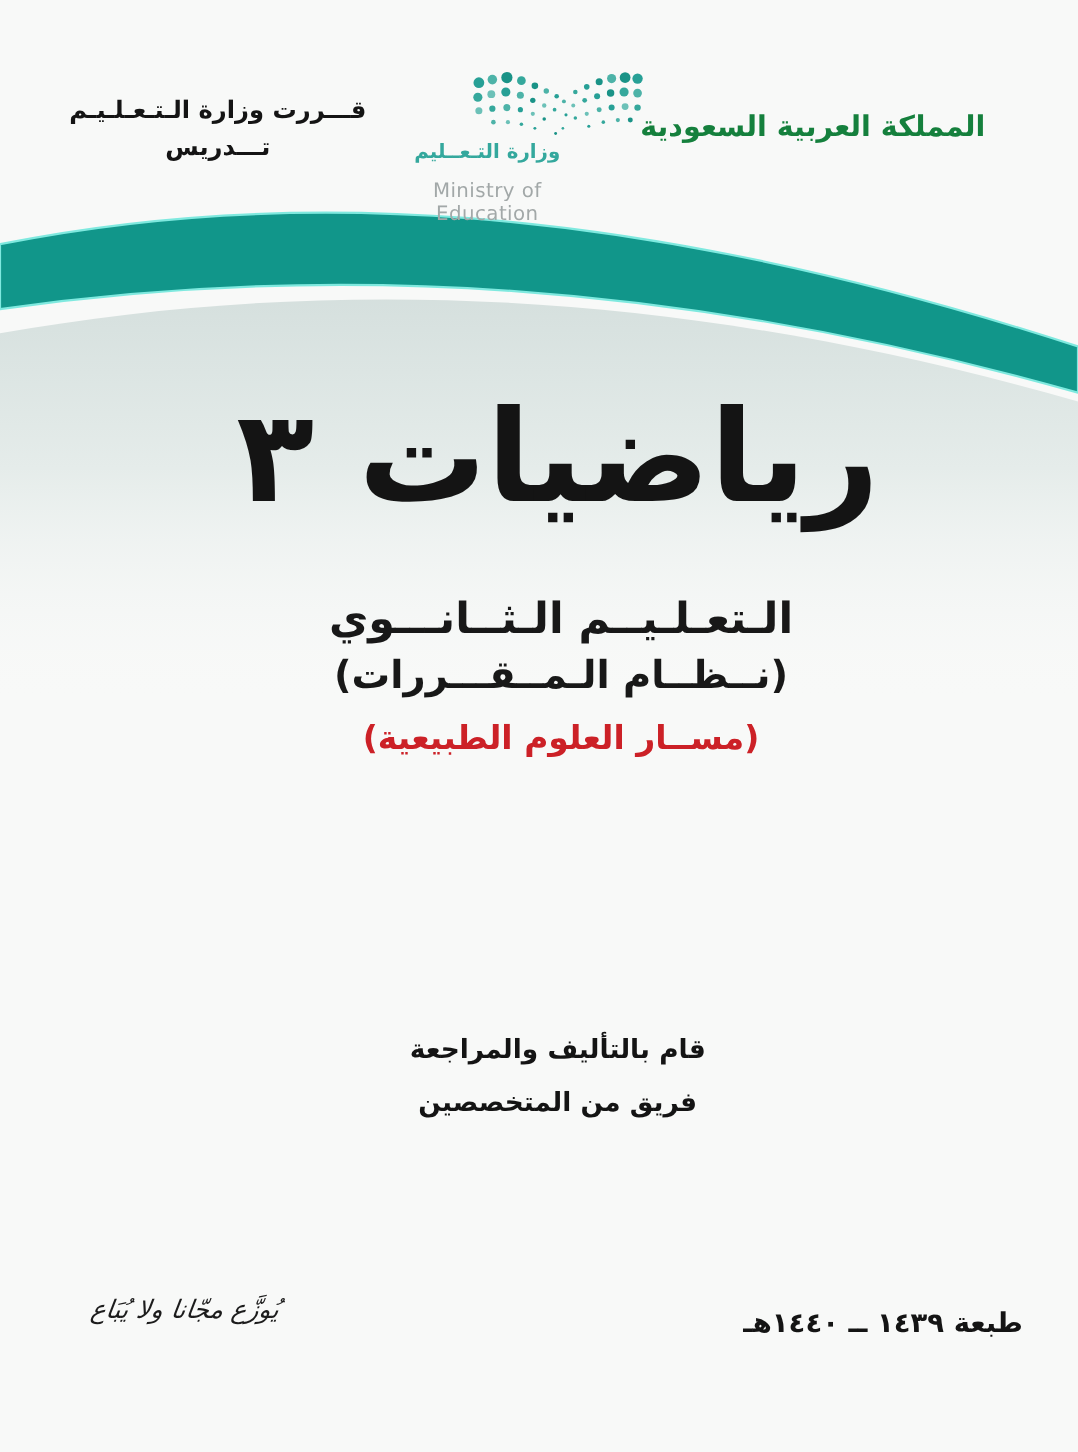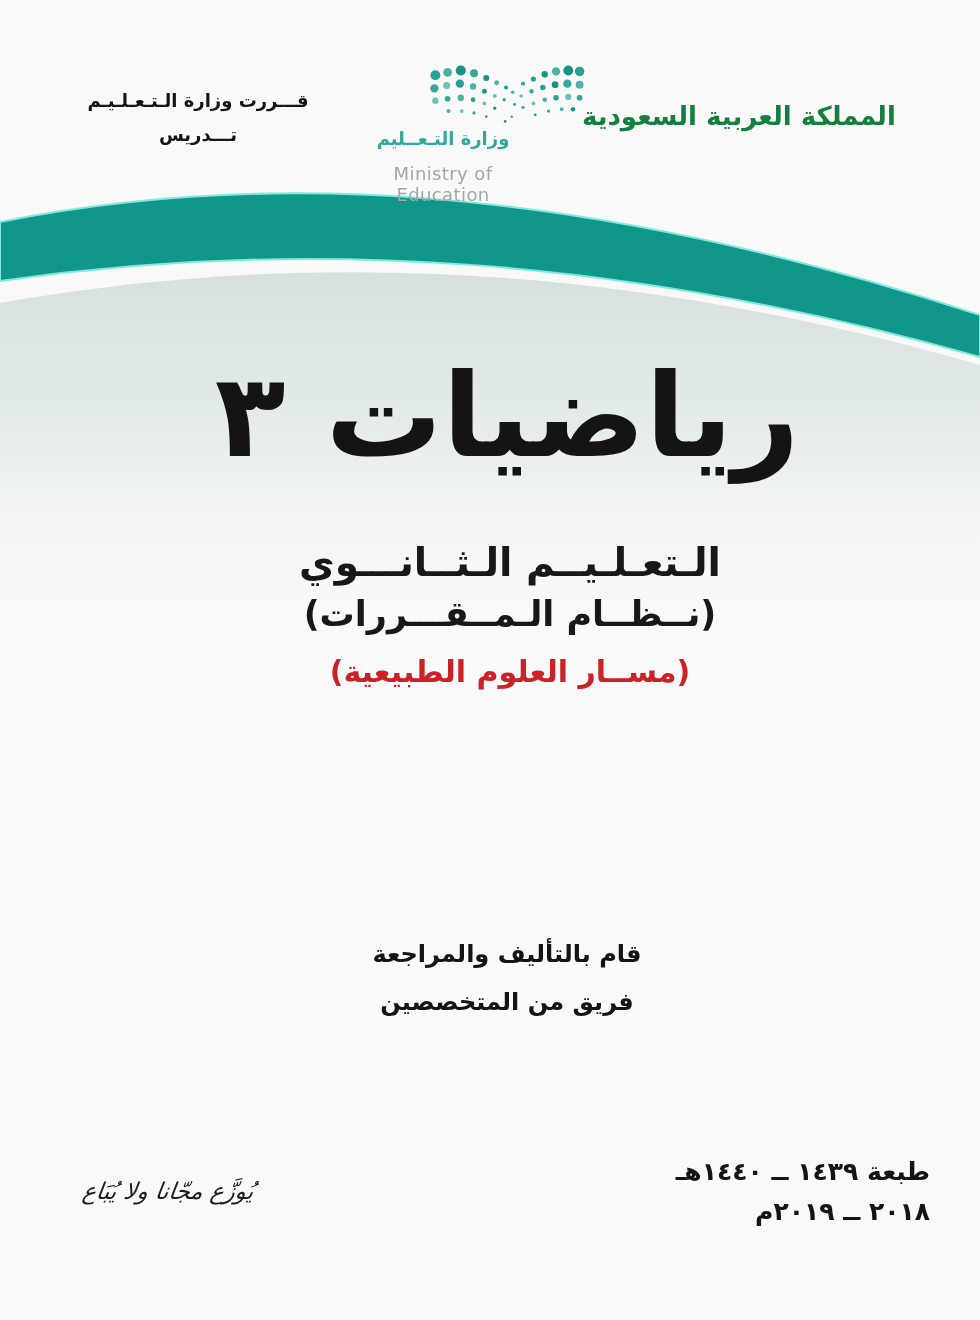--- a/index.html
+++ b/index.html
@@ -10,21 +10,21 @@
     background:#f8f9f8;
     overflow:hidden;
     font-family:"DejaVu Sans", sans-serif;
     color:#161616;
   }
   .wave-svg{position:absolute;top:0;left:0;width:980px;height:780px;pointer-events:none;}
 
   
   .decree{
     position:absolute;top:84px;left:50px;width:296px;
-    font-size:18px;font-weight:bold;line-height:34px;
+    font-size:22px;font-weight:bold;line-height:34px;
     text-align:center;color:#141414;
   }
   .logo{position:absolute;top:60px;left:350px;width:250px;height:125px;}
   .logo-dots{position:absolute;top:2px;left:78px;width:158px;height:66px;}
   .logo-ar{
     position:absolute;top:68px;left:0;width:186px;
     text-align:center;font-size:18px;font-weight:bold;color:#34a89d;
   }
   .logo-en{
     position:absolute;top:103px;left:0;width:186px;
@@ -65,21 +65,21 @@
     position:absolute;top:930px;left:0;width:980px;text-align:center;
     transform:translateX(17px);
   }
   .authors-line{font-size:24px;font-weight:bold;line-height:48px;color:#141414;}
 
   
   .edition{
     position:absolute;top:1152px;right:50px;width:320px;
     text-align:right;
   }
-  .edition-line{font-size:25px;font-weight:bold;line-height:40px;color:#141414;}
+  .edition-line{font-size:25px;font-weight:bold;line-height:40px;color:#141414;margin-top:31px;}
   .distribution{
     position:absolute;top:1178px;left:58px;width:220px;
     text-align:center;font-size:23px;font-weight:500;color:#1c1c1c;
     font-style:italic;transform:skewX(-8deg);
   }
 </style>
 </head>
 <body>
 
 <div class="page">
@@ -172,18 +172,17 @@
   <div class="system" dir="rtl">(نــظــام الـمــقـــررات)</div>
   <div class="track" dir="rtl">(مســار العلوم الطبيعية)</div>
 
   <div class="authors" dir="rtl">
     <div class="authors-line">قام بالتأليف والمراجعة</div>
     <div class="authors-line">فريق من المتخصصين</div>
   </div>
 
   <div class="edition" dir="rtl">
     <div class="edition-line">طبعة ١٤٣٩ ــ ١٤٤٠هـ</div>
-    <div class="edition-line">٢٠١٨ ــ ٢٠١٩م</div>
   </div>
 
   <div class="distribution" dir="rtl">يُوزَّع مجّانا ولا يُبَاع</div>
 
 </div>
 
 </body></html>

